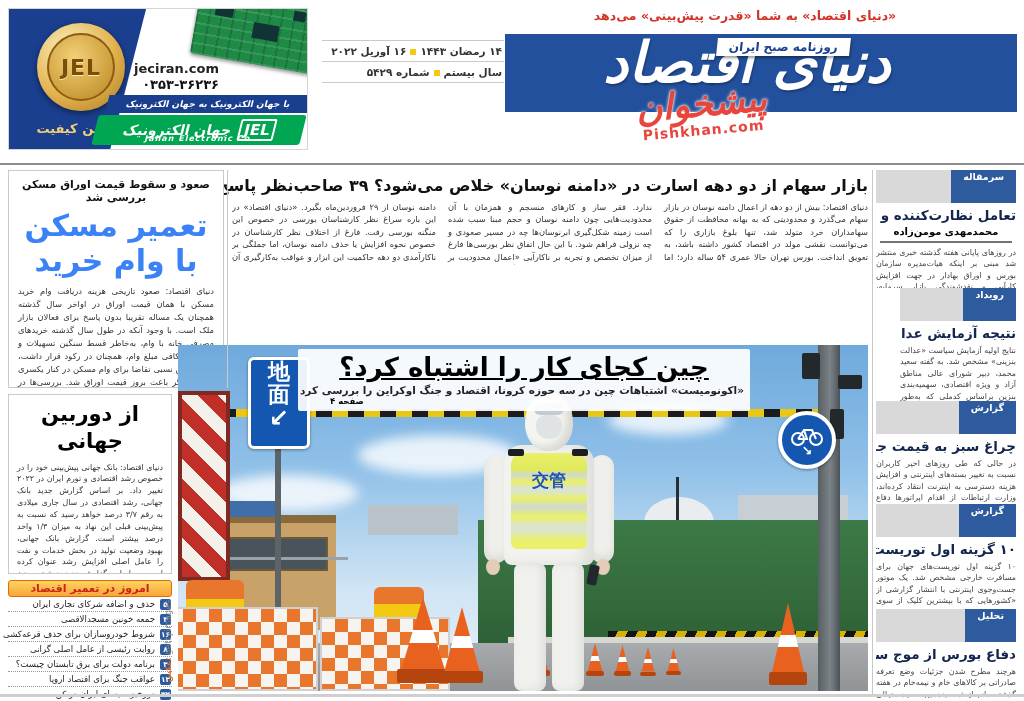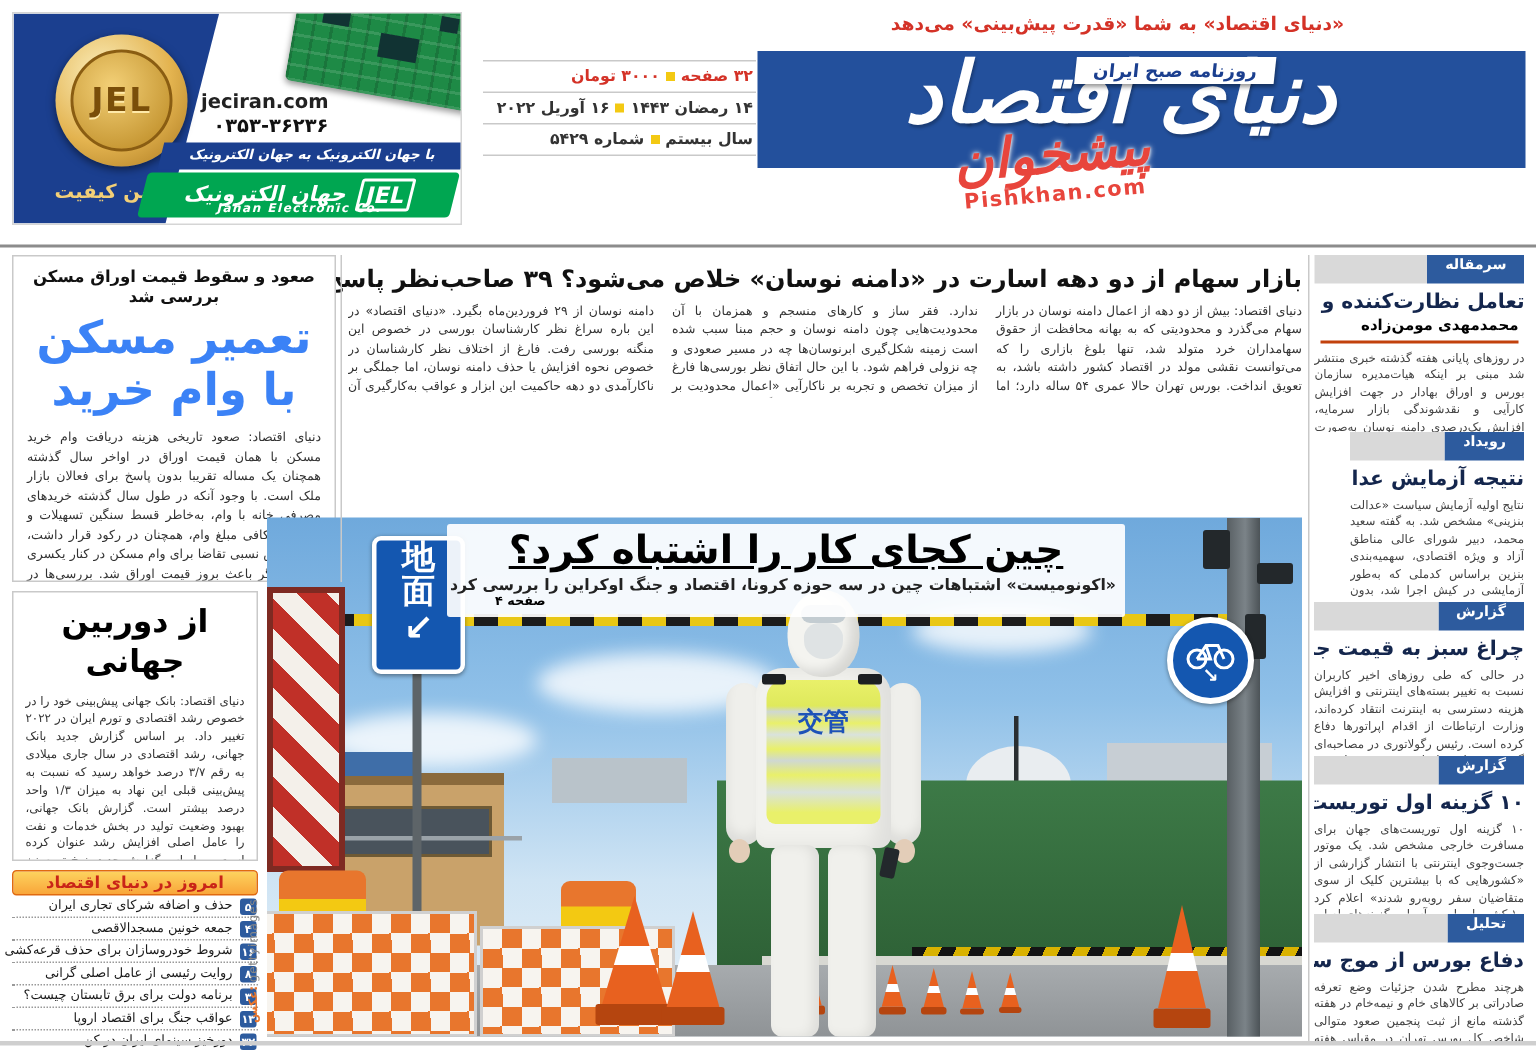--- a/index.html
+++ b/index.html
@@ -81,25 +81,25 @@
   .today-row { display:flex; align-items:center; gap:5px; border-bottom:1px dotted #999; padding:1.5px 1px; }
   .today-row:last-child { border-bottom:none; }
   .badge { min-width:11px; height:11px; background:#2d5b9e; color:#fff; font-size:7.5px; font-weight:bold;
            display:flex; align-items:center; justify-content:center; border-radius:2px; }
   .today-label { font-size:8.6px; font-weight:normal; color:#1a1a1a; white-space:nowrap; }
 
   
   .vline { width:1px; background:#c9c9c9; }
   .sidebar { left:876px; top:170px; width:140px; height:528px; overflow:hidden; }
   .sec { overflow:hidden; }
-  .sec-hdr { display:flex; align-items:stretch; height:19px; margin-bottom:4px; }
+  .sec-hdr { display:flex; align-items:stretch; height:33px; margin-bottom:4px; }
   .sec-label { background:#2d5b9e; color:#fff; font-size:9.5px; font-weight:bold; padding:1px 12px 0; }
   .sec-bar { flex:1; background:#d9d9d9; margin-left:0; }
   .sec-title { font-size:13.5px; font-weight:900; color:#14264d; text-align:center; line-height:1.25; letter-spacing:-.5px; white-space:nowrap; }
-  .sec-author { font-size:10px; font-weight:bold; color:#000; text-align:right; border-bottom:2px solid #c2410c; padding:2px 0 4px; margin:0 4px 4px; }
+  .sec-author { font-size:10px; font-weight:bold; color:#000; text-align:center; border-bottom:2px solid #737373; padding:2px 0 4px; margin:0 4px 4px; }
   .sec-body { font-size:7.9px; line-height:1.45; color:#444; text-align:justify; margin-top:3px; }
 
   
   .photo { left:178px; top:345px; width:690px; height:346px; overflow:hidden;
            background:linear-gradient(#6fa9dc 0%, #8fc0e8 35%, #cfe4f4 70%, #e8f1f8 100%); }
   .cloud { position:absolute; background:#fff; border-radius:50%; filter:blur(6px); opacity:.8; }
   .ph-title-box { position:absolute; left:120px; top:4px; width:452px; text-align:center; z-index:8;
                   background:rgba(255,255,255,.92); padding:3px 6px 5px; border-radius:2px; }
   .ph-title { font-size:26px; font-weight:900; color:#000; letter-spacing:-1px; white-space:nowrap;text-decoration:underline; }
   .ph-sub { font-size:10.5px; font-weight:bold; color:#222; margin-top:2px; white-space:nowrap; }
@@ -184,21 +184,20 @@
   <div class="logo-text">دنیای اقتصاد</div>
   <div class="logo-badge">روزنامه صبح ایران</div>
 </div>
 
 <div class="abs watermark">
   <div class="wm-fa">پیشخوان</div>
   <div class="wm-en">Pishkhan.com</div>
 </div>
 
 <div class="abs dateline" id="dateline">
-    <div class="dl-row accent"><span>۳۲ صفحه</span><span class="sq"></span><span>۳۰۰۰ تومان</span></div>
     <div class="dl-row"><span>۱۴ رمضان ۱۴۴۳</span><span class="sq"></span><span>۱۶ آوریل ۲۰۲۲</span></div>
     <div class="dl-row"><span>سال بیستم</span><span class="sq"></span><span>شماره ۵۴۲۹</span></div>
   </div>
 
 <div class="abs ad">
   <div class="ad-blue"></div>
   <div class="medal">
     <div class="medal-inner">
         <span class="medal-txt">JEL</span>
       </div>
@@ -242,21 +241,21 @@
 
 <div class="abs box art2">
   <div class="ttl">
     <div>از دوربین جهانی</div>
   </div>
   <div class="art-body"><span>دنیای اقتصاد: بانک جهانی پیش‌بینی خود را در خصوص رشد اقتصادی و تورم ایران در ۲۰۲۲ تغییر داد. بر اساس گزارش جدید بانک جهانی، رشد اقتصادی در سال جاری میلادی به رقم ۳/۷ درصد خواهد رسید که نسبت به پیش‌بینی قبلی این نهاد به میزان ۱/۳ واحد درصد بیشتر است. گزارش بانک جهانی، بهبود وضعیت تولید در بخش خدمات و نفت را عامل اصلی افزایش رشد عنوان کرده است. بر اساس گزارش جدید، نرخ تورم نیز در سال جاری میلادی به رقم ۳۷/۶ درصد خواهد رسید که این رقم نیز نسبت به پیش‌بینی قبلی ۳/۱ واحد درصد کمتر است.</span>
     </div>
 </div>
 
 <div class="abs today">
-  <div class="today-hdr">امروز در دنیای اقتصاد</div>
+  <div class="today-hdr">امروز در تعمیر اقتصاد</div>
   <div id="today-list">
       <div class="today-row">
         <span class="badge">۵</span>
         <span class="today-label">حذف و اضافه شرکای تجاری ایران</span>
       </div>
       <div class="today-row">
         <span class="badge">۴</span>
         <span class="today-label">جمعه خونین مسجدالاقصی</span>
       </div>
       <div class="today-row">

